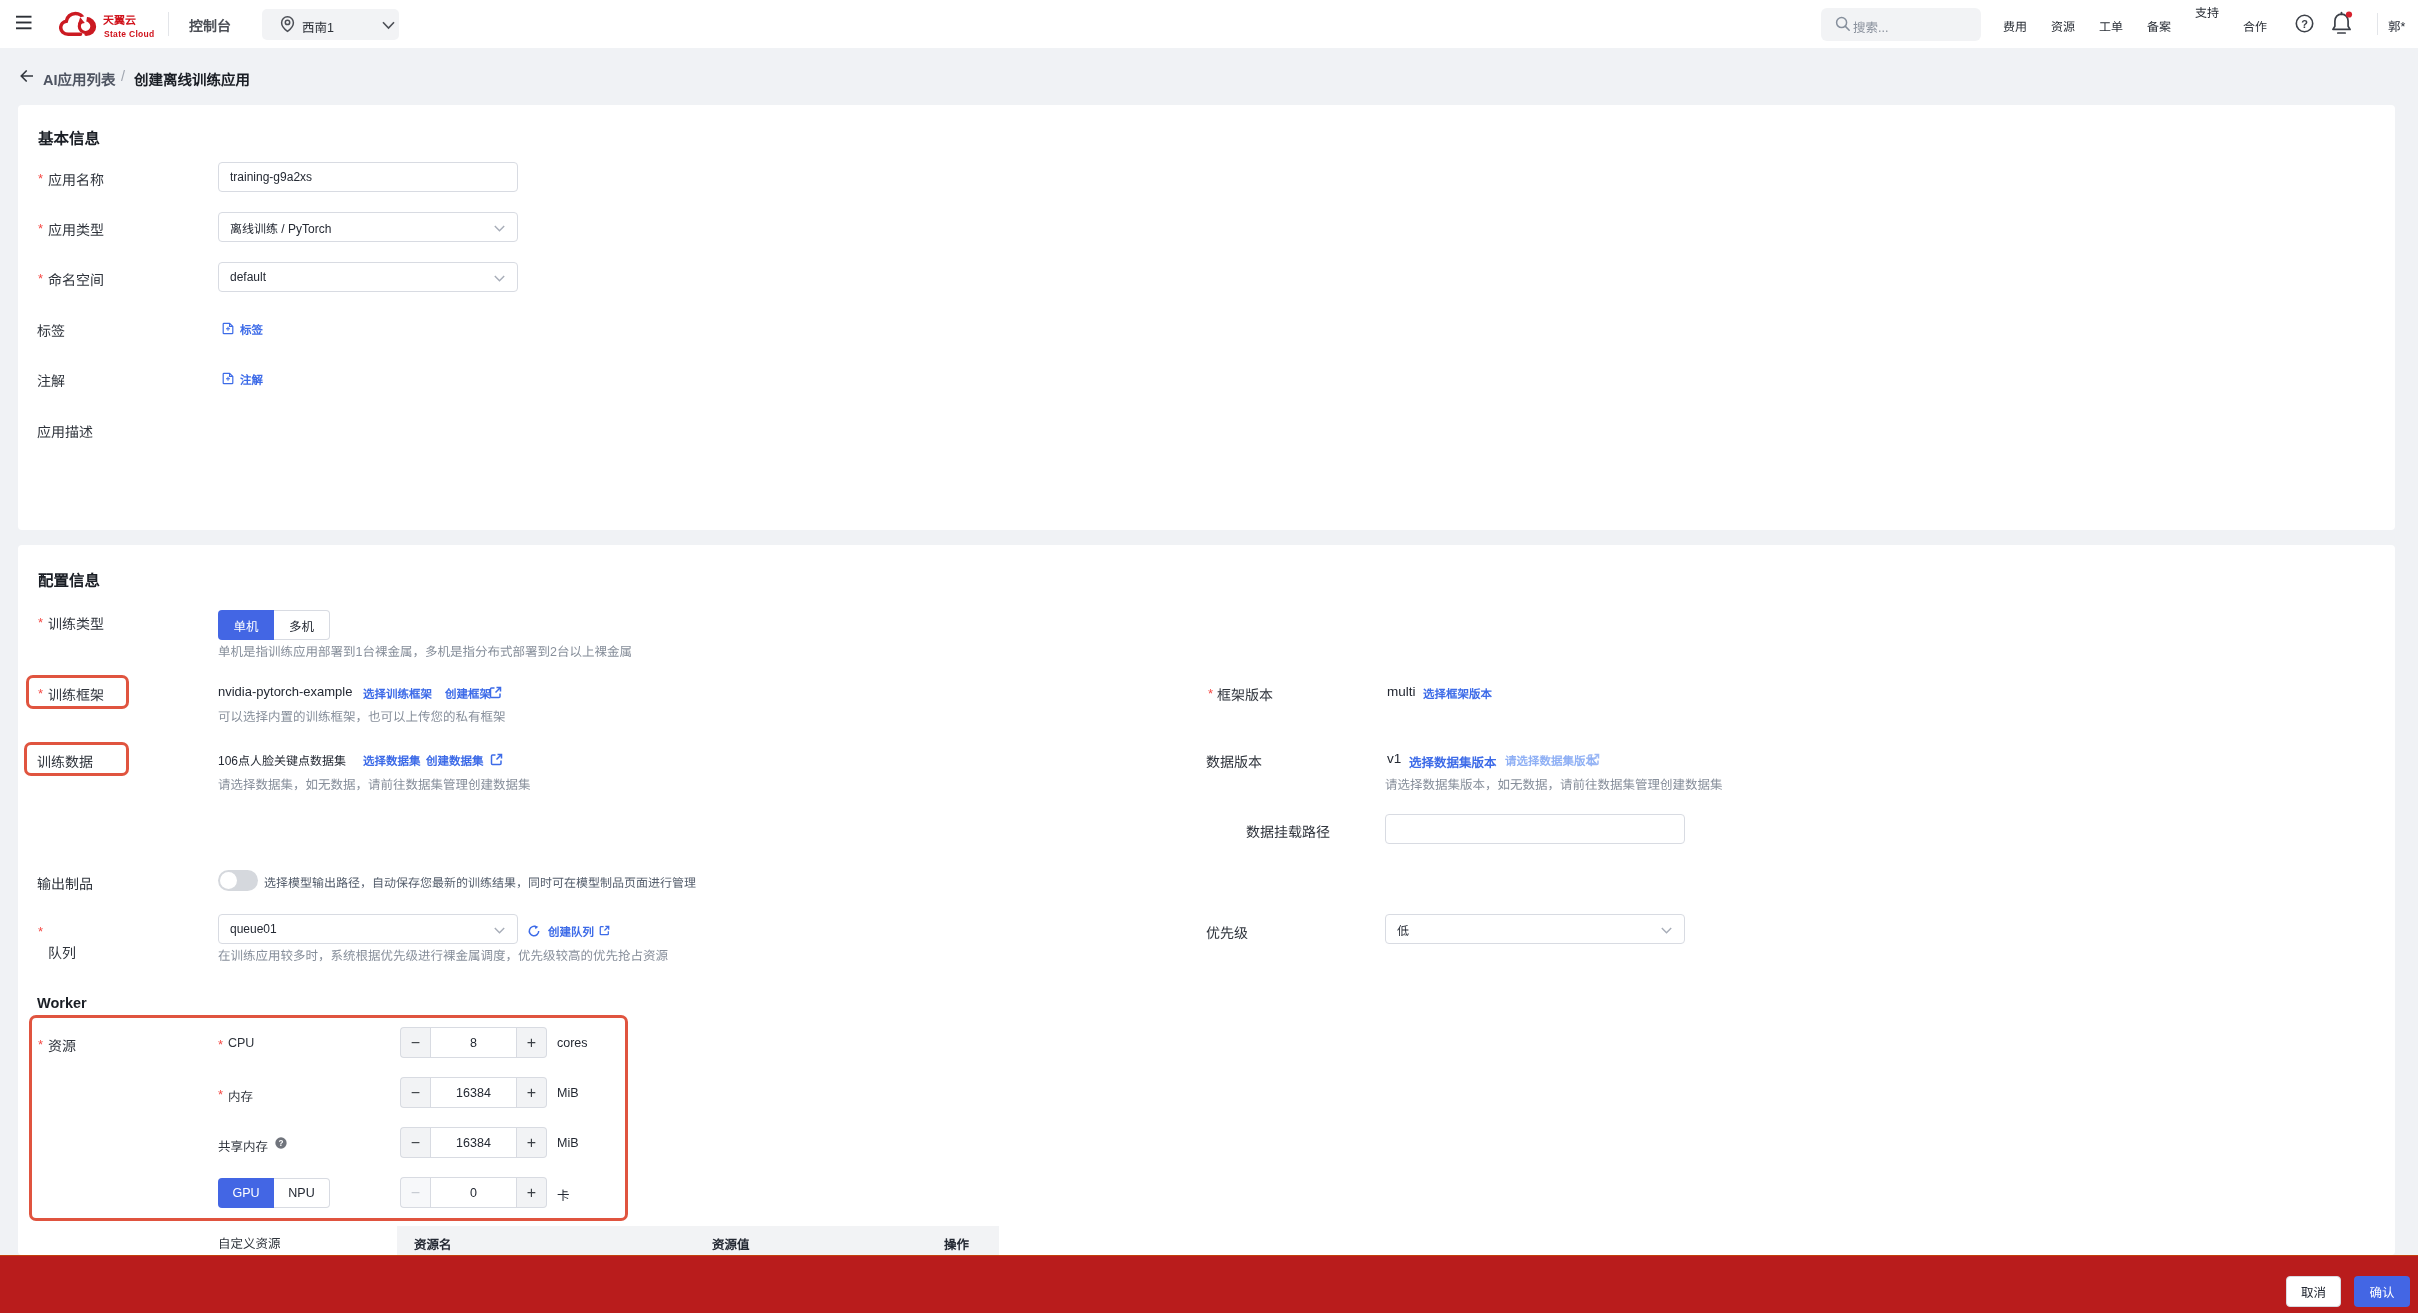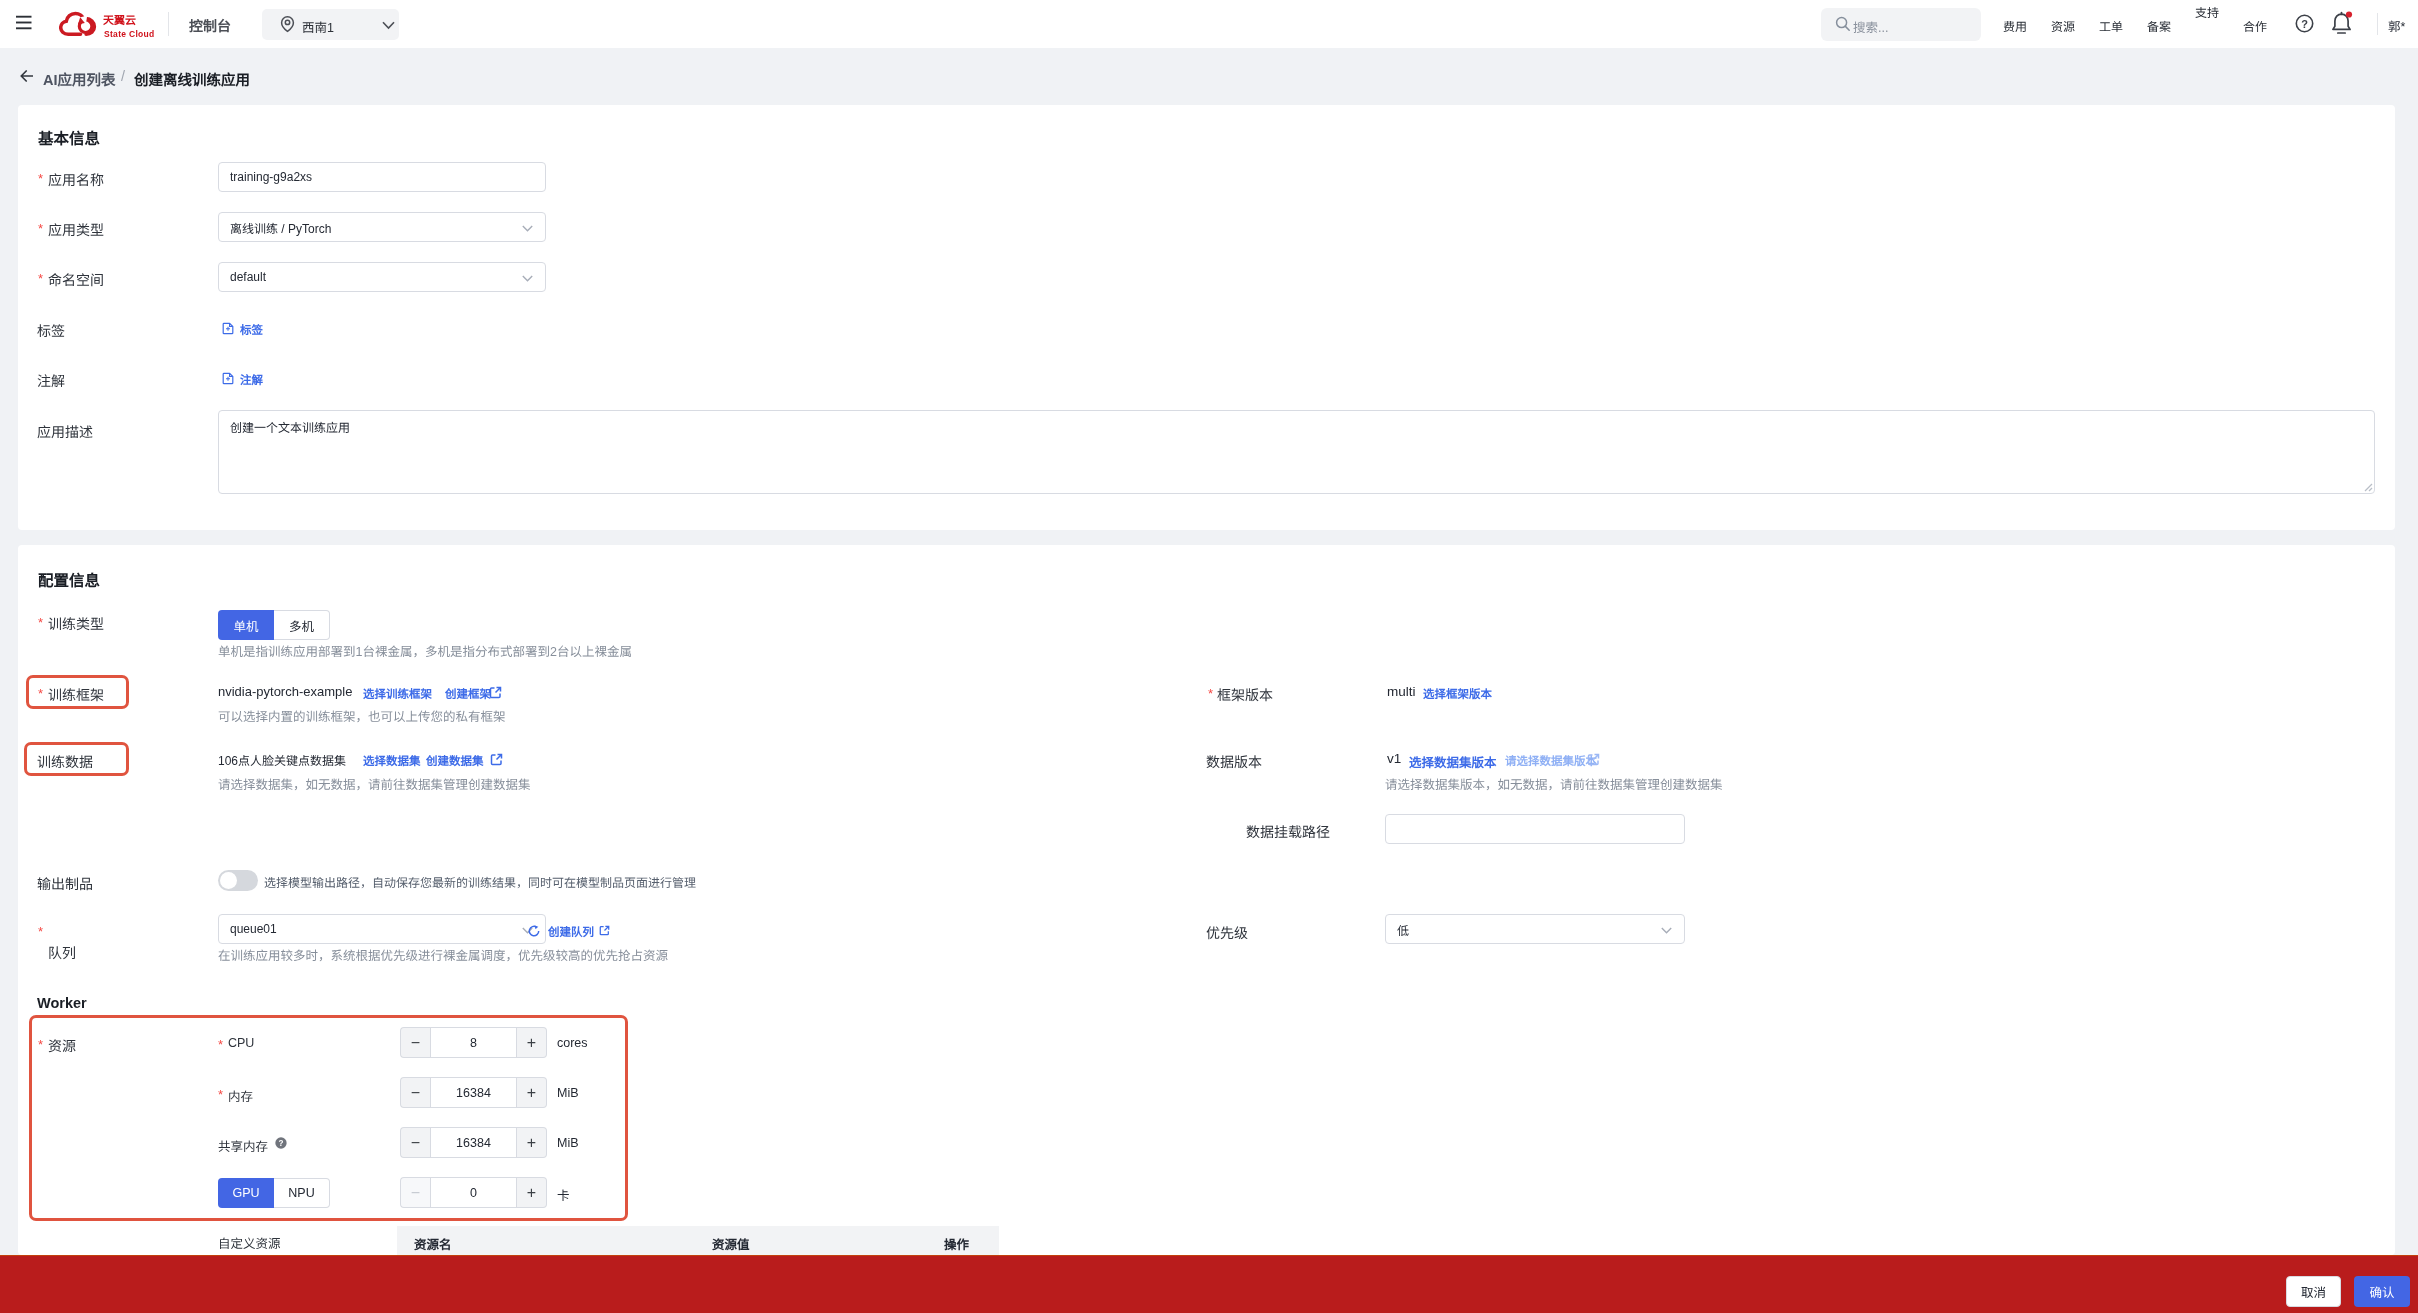--- a/index.html
+++ b/index.html
@@ -11,21 +11,21 @@
   #hdr { position:absolute; left:0; top:0; width:2418px; height:48px; background:#fff; }
   .hnav { font-size:12px; color:#2a2f37; }
   
   .card { position:absolute; left:18px; width:2377px; background:#fff; border-radius:4px; }
   #card1 { top:105px; height:425px; }
   #card2 { top:545px; height:710px; }
   .sect { position:absolute; left:20px; font-size:15.5px; font-weight:bold; color:#1a1e25; }
   .lab { position:absolute; font-size:14px; color:#2f343c; }
   .lab2 { position:absolute; font-size:12.5px; color:#2f343c; }
   .star { color:#f54a45; font-style:normal; font-size:13px; position:absolute; }
-  .inp, .sel { position:absolute; height:30px; width:328px; border:1px solid #d8dbe2; border-radius:4px; background:#fff; font-size:12px; color:#242933; display:flex; align-items:center; padding:0 11px; }
+  .inp, .sel { position:absolute; height:30px; width:300px; border:1px solid #d8dbe2; border-radius:4px; background:#fff; font-size:12px; color:#242933; display:flex; align-items:center; padding:0 11px; }
   .chev { position:absolute; right:12px; top:12px; }
   .link { color:#3d6be8; font-weight:600; font-size:11.5px; text-decoration:none; }
   .linklight { color:#8fb0f5; font-weight:600; font-size:11.5px; }
   .help { position:absolute; font-size:12.5px; color:#878f9b; }
   
   .ng { position:absolute; display:flex; height:31px; }
   .ng .btn { width:30px; height:31px; background:#f2f3f5; border:1px solid #d8dbe2; display:flex; align-items:center; justify-content:center; font-size:16px; color:#3c4046; }
   .ng .btn.l { border-radius:4px 0 0 4px; border-right:none; }
   .ng .btn.r { border-radius:0 4px 4px 0; border-left:none; }
   .ng .btn.dis { color:#c6cad1; background:#f7f8fa; }
@@ -137,29 +137,20 @@
     </svg>
   <a class="link abs" style="left:222px;top:216px;">标签</a>
   <div class="lab" style="left:19px;top:265px;">注解</div>
   <svg class="abs" style="left:204px;top:267px" width="12" height="13" viewBox="0 0 15 16">
       <path d="M9.5 1.5 L2.5 1.5 C1.9 1.5 1.5 1.9 1.5 2.5 L1.5 13.5 C1.5 14.1 1.9 14.5 2.5 14.5 L12.5 14.5 C13.1 14.5 13.5 14.1 13.5 13.5 L13.5 5.5 Z" fill="none" stroke="#3d6be8" stroke-width="1.5" stroke-linejoin="round"></path>
       <path d="M9.5 1.5 L9.5 5.5 L13.5 5.5" fill="none" stroke="#3d6be8" stroke-width="1.5" stroke-linejoin="round"></path>
       <path d="M5 8.2 L10 8.2 M7.5 5.7 L7.5 10.7" stroke="#3d6be8" stroke-width="1.3"></path>
     </svg>
   <a class="link abs" style="left:222px;top:266px;">注解</a>
   <div class="lab" style="left:19px;top:316px;">应用描述</div>
-  <div class="abs" style="left:200px;top:305px;width:2157px;height:84px;border:1px solid #d8dbe2;border-radius:4px;background:#fff;">
-    <div style="padding:7px 11px;font-size:12px;color:#242933;">创建一个文本训练应用</div>
-    <svg class="abs" style="right:1px;bottom:1px" width="10" height="10" viewBox="0 0 10 10">
-        <g stroke="#b9bec7" stroke-width="1.2">
-          <line x1="9" y1="2" x2="2" y2="9"></line>
-          <line x1="9" y1="6" x2="6" y2="9"></line>
-        </g>
-      </svg>
-  </div>
 </div>
 
 <div class="card" id="card2">
   <div class="sect" style="top:23px;">配置信息</div>
 
   <i class="star" style="left:20px;top:70px;">*</i>
     <div class="lab" style="left:30px;top:68px;">训练类型</div>
   <div class="tg" style="left:200px;top:65px;">
       <span class="on">单机</span>
       <span class="off">多机</span>

